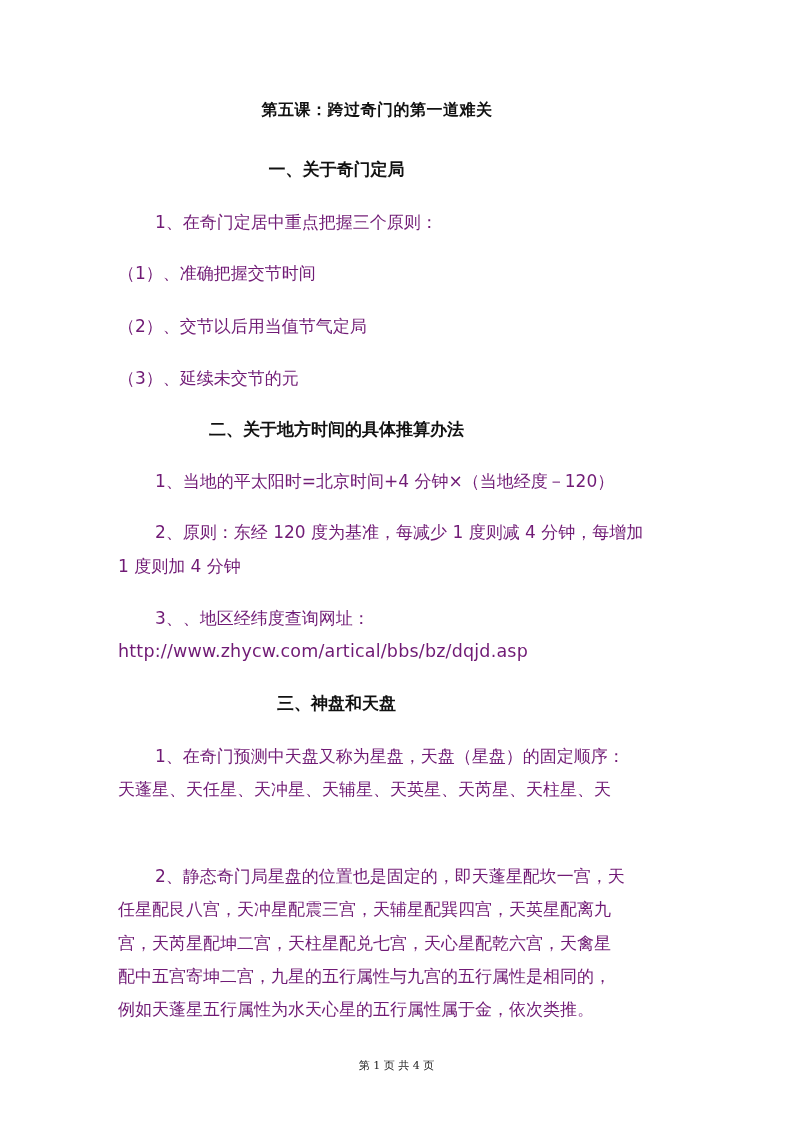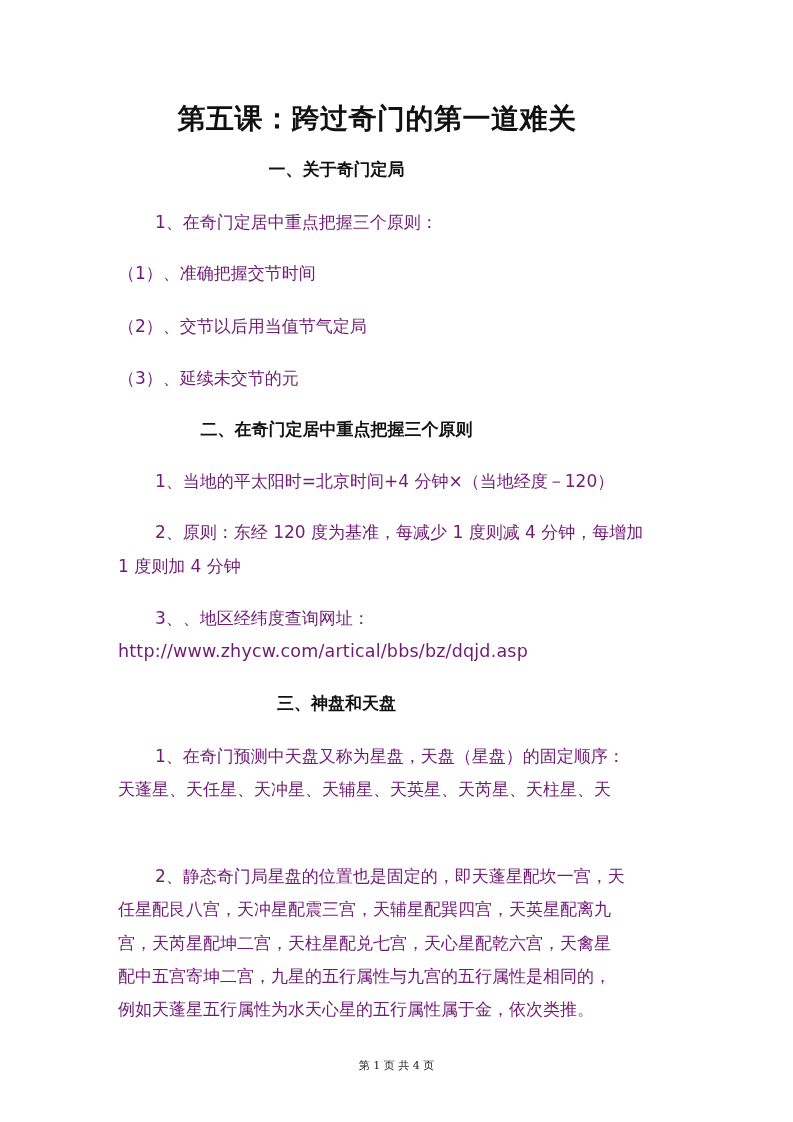--- a/index.html
+++ b/index.html
@@ -1,20 +1,20 @@
 <!DOCTYPE html>
 <html><head>
 <meta charset="utf-8">
 <style>
   html, body { margin: 0; padding: 0; background: #ffffff; }
   body { width: 793px; height: 1122px; position: relative; overflow: hidden;
          font-family: "DejaVu Sans", sans-serif; color: #1a1a1a; }
   .page { position: absolute; left: 0; top: 0; width: 793px; height: 1122px; }
   .title { position: absolute; left: 0; width: 754px; top: 100px; text-align: center;
-           font-size: 28px; font-weight: bold; color: #111; letter-spacing: 0.5px; }
+           font-size: 16px; font-weight: bold; color: #111; letter-spacing: 0.5px; }
   .h2 { position: absolute; left: 0; width: 673px; text-align: center;
         font-size: 17px; font-weight: bold; color: #111; }
   .p { position: absolute; left: 118px; width: 560px; font-size: 17px; color: #701a75;
        line-height: 30px; white-space: nowrap; }
   .indent { left: 155px; }
   .url { font-family: "DejaVu Sans", sans-serif; font-size: 17.5px; letter-spacing: 0.2px; }
   .footer { position: absolute; left: 0; width: 793px; top: 1058px; text-align: center;
             font-family: "DejaVu Serif", serif; font-size: 11px; color: #222; }
 </style>
 </head>
@@ -22,21 +22,21 @@
 
 <div class="page">
   <div class="title">第五课：跨过奇门的第一道难关</div>
 
   <div class="h2" style="top:158px">一、关于奇门定局</div>
   <div class="p indent" style="top:207px">1、在奇门定居中重点把握三个原则：</div>
   <div class="p" style="top:258px">（1）、准确把握交节时间</div>
   <div class="p" style="top:311px">（2）、交节以后用当值节气定局</div>
   <div class="p" style="top:363px">（3）、延续未交节的元</div>
 
-  <div class="h2" style="top:418px">二、在奇门定居中重点把握三个原则</div>
+  <div class="h2" style="top:418px">二、关于地方时间的具体推算办法</div>
   <div class="p indent" style="top:466px">1、当地的平太阳时=北京时间+4 分钟×（当地经度－120）</div>
   <div class="p indent" style="top:517px">2、原则：东经 120 度为基准，每减少 1 度则减 4 分钟，每增加</div>
   <div class="p" style="top:551px">1 度则加 4 分钟</div>
   <div class="p indent" style="top:603px">3、、地区经纬度查询网址：</div>
   <div class="p url" style="top:636px">http://www.zhycw.com/artical/bbs/bz/dqjd.asp</div>
 
   <div class="h2" style="top:692px">三、神盘和天盘</div>
   <div class="p indent" style="top:741px">1、在奇门预测中天盘又称为星盘，天盘（星盘）的固定顺序：</div>
   <div class="p" style="top:774px">天蓬星、天任星、天冲星、天辅星、天英星、天芮星、天柱星、天</div>
   <div class="p indent" style="top:861px">2、静态奇门局星盘的位置也是固定的，即天蓬星配坎一宫，天</div>

